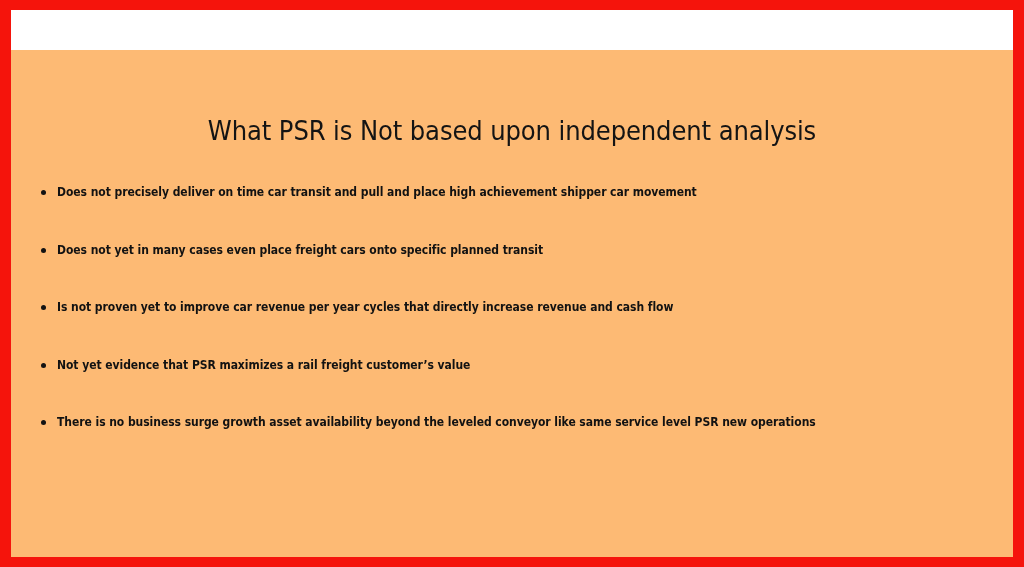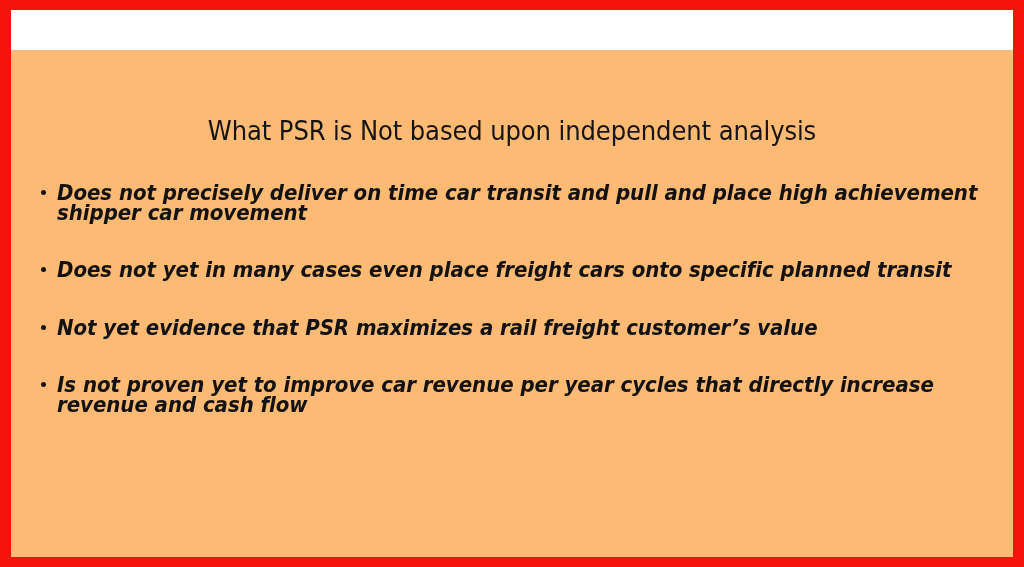--- a/index.html
+++ b/index.html
@@ -51,27 +51,26 @@
     right: 14px;
     list-style: none;
     margin: 0;
     padding: 0;
   }
 
   .bullet-item {
     position: relative;
     padding-left: 24px;
     margin: 0 0 38px 0;
-    font-size: 22px;
+    font-size: 12px;
     font-weight: 600;
     font-stretch: condensed;
     line-height: 19.5px;
     color: #121212;
     letter-spacing: -0.05px;
-    font-style: italic;
   }
 
   .bullet-item:last-child {
     margin-bottom: 0;
   }
 
   .bullet-marker {
     position: absolute;
     left: 8px;
     top: 7px;
@@ -100,26 +99,30 @@
         <span class="bullet-text">Does not precisely deliver on time car transit and pull and place high achievement shipper car movement</span>
       </li>
 
       <li class="bullet-item">
         <span class="bullet-marker"></span>
         <span class="bullet-text">Does not yet in many cases even place freight cars onto specific planned transit</span>
       </li>
 
       <li class="bullet-item">
         <span class="bullet-marker"></span>
+        <span class="bullet-text">Is not proven yet to improve car revenue per year cycles that directly increase revenue and cash flow</span>
+      </li>
+
+      <li class="bullet-item">
+        <span class="bullet-marker"></span>
         <span class="bullet-text">Not yet evidence that PSR maximizes a rail freight customer’s value</span>
       </li>
 
       <li class="bullet-item">
         <span class="bullet-marker"></span>
-        <span class="bullet-text">Is not proven yet to improve car revenue per year cycles that directly increase revenue and cash flow</span>
+        <span class="bullet-text">There is no business surge growth asset availability beyond the leveled conveyor like same service level PSR new operations</span>
       </li>
-
 
 
     </ul>
 
   </div>
 </div>
 
 </body></html>

